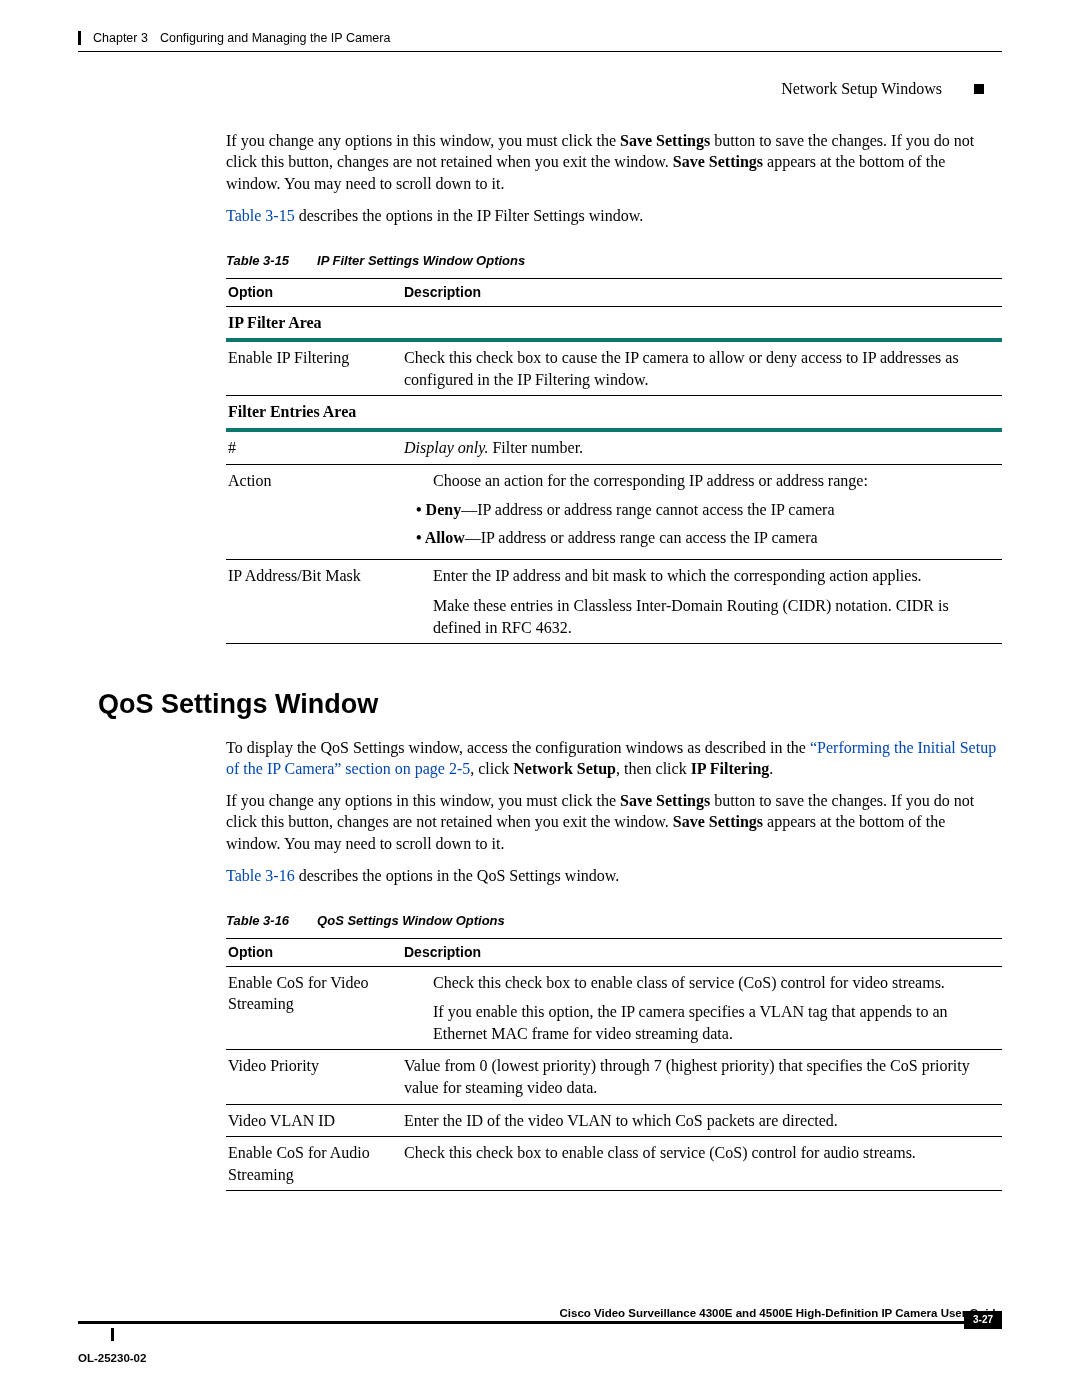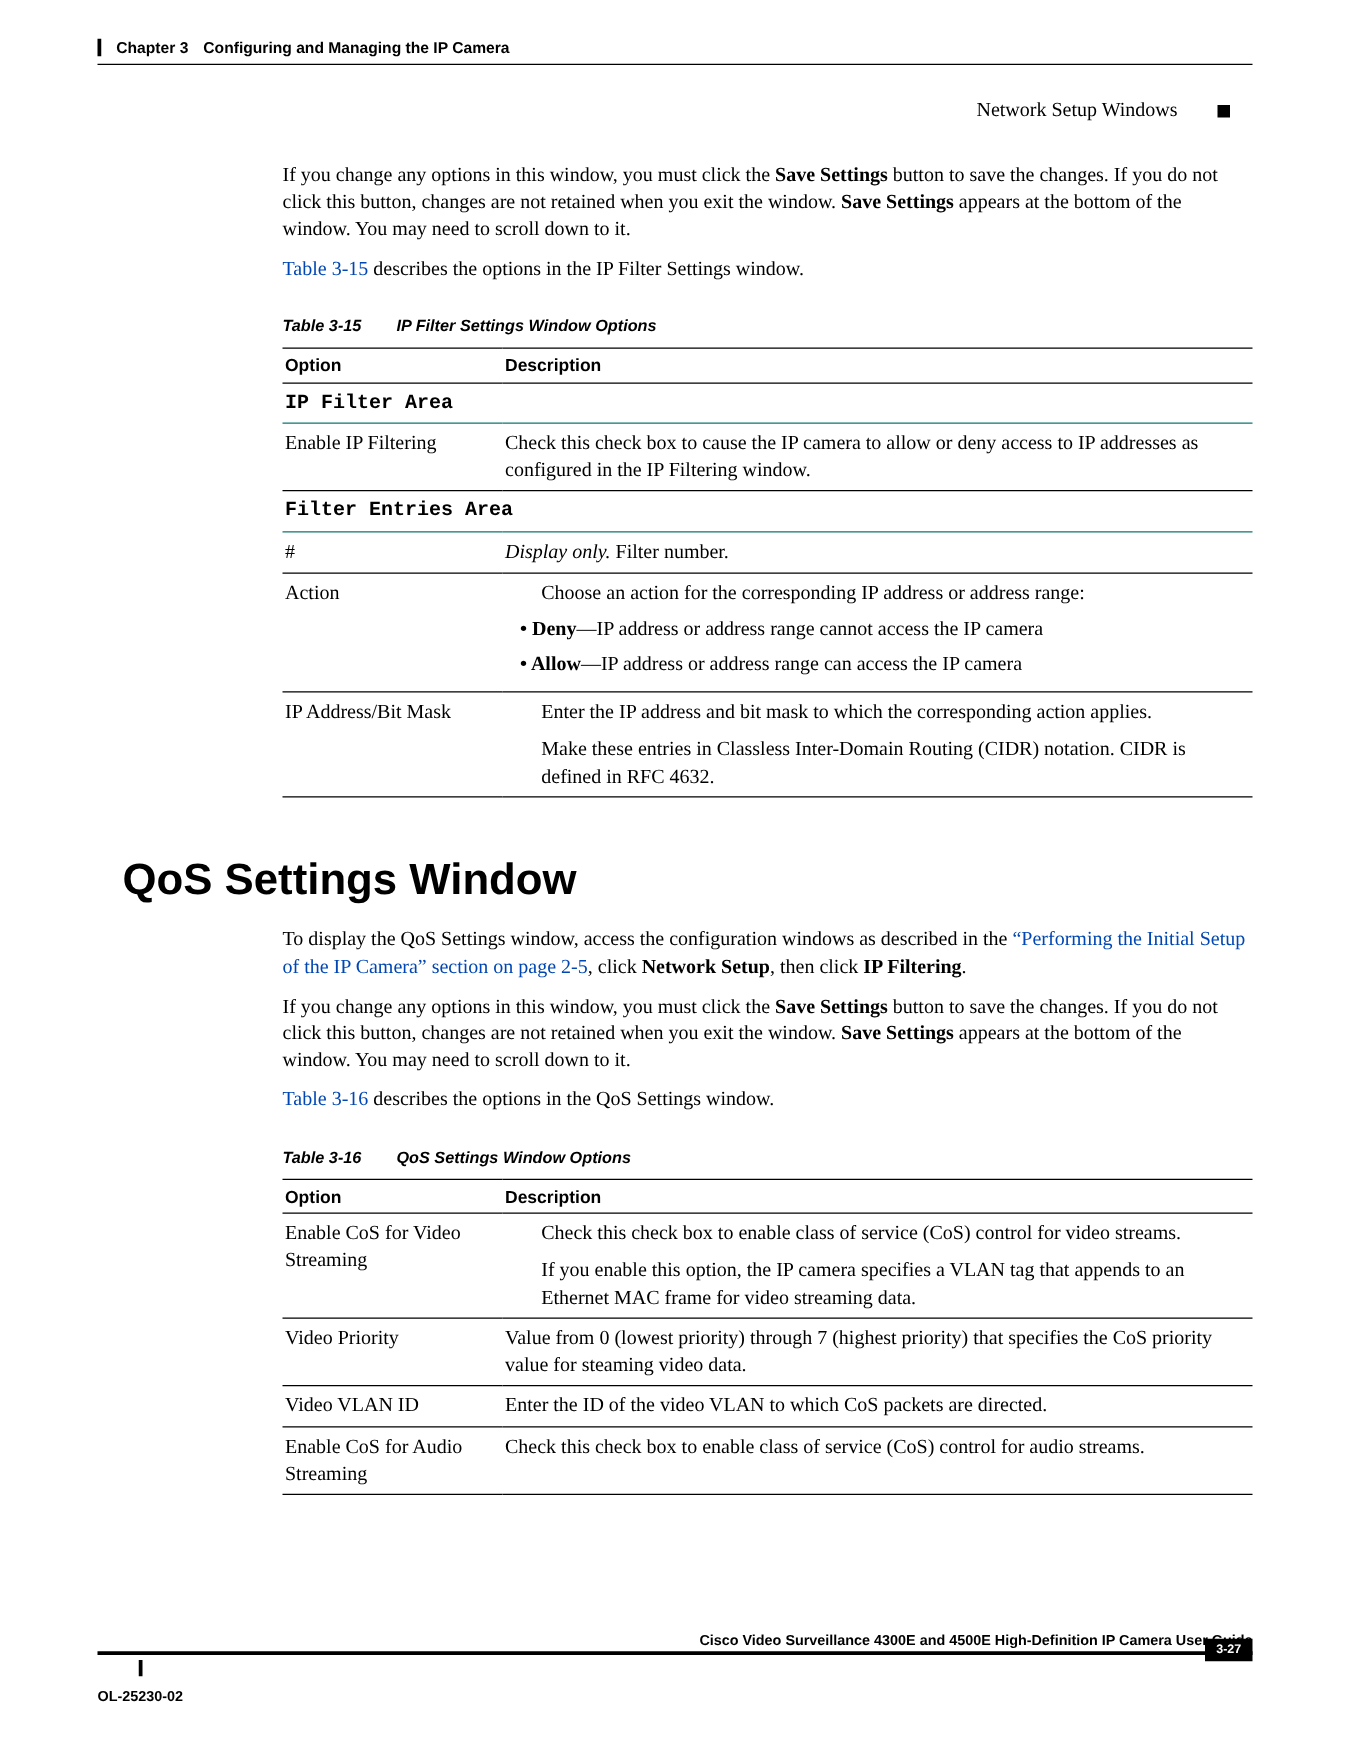--- a/index.html
+++ b/index.html
@@ -13,21 +13,21 @@
     height: 1397px;
     position: relative;
     padding: 30px 78px 0 78px;
   }
   .hdr {
     display: flex;
     justify-content: space-between;
     align-items: center;
     font-family: Arial, Helvetica, sans-serif;
     font-size: 12.5px;
-    font-weight: bold;
+    font-weight: normal;
     margin-bottom: 4px;
   }
   .hdr-left { display: flex; align-items: center; gap: 12px; }
   .hdr-bar { width: 3px; height: 14px; background: #000; display: inline-block; }
   .hdr-right { display: flex; align-items: center; gap: 10px; padding-top: 28px; }
   .hdr-right .sq { width: 10px; height: 10px; background: #000; display: inline-block; }
   .hdr-rule { border: none; border-top: 1px solid #000; margin-top: 2px; margin-bottom: 78px; }
   .content-indent { margin-left: 148px; }
   .para { margin-bottom: 10px; text-align: left; }
   .link { color: #0047b3; }
@@ -54,33 +54,32 @@
     border-bottom: 1px solid #000;
     padding: 4px 6px 4px 2px;
   }
   table.doc td {
     border-bottom: 1px solid #000;
     padding: 5px 6px 5px 2px;
     vertical-align: top;
   }
   table.doc .section-row td {
     font-weight: bold;
-    border-bottom: 1px solid #0f766e;
-    font-family: Liberation Mono, monospace;
+    border-bottom: 4px solid #0f766e;
   }
   .col1 { width: 176px; }
   .desc-p { margin-bottom: 8px; margin-left: 29px; }
   .desc-p:last-child { margin-bottom: 0; }
   ul.bullets { list-style: none; margin: 4px 0 0 12px; }
   ul.bullets li { margin-bottom: 6px; }
   ul.bullets li::before { content: "• "; font-weight: bold; }
   h2.section {
     font-family: Arial, Helvetica, sans-serif;
     font-weight: bold;
-    font-size: 35px;
+    font-size: 27px;
     margin: 42px 0 14px 20px;
   }
   .foot {
     position: absolute;
     left: 78px; right: 78px;
     bottom: 30px;
   }
   .foot-rule { position: relative; height: 3px; background: #000; margin-bottom: 4px; }
   .foot-rule .page-badge {
     position: absolute; right: 0; top: -10px;

